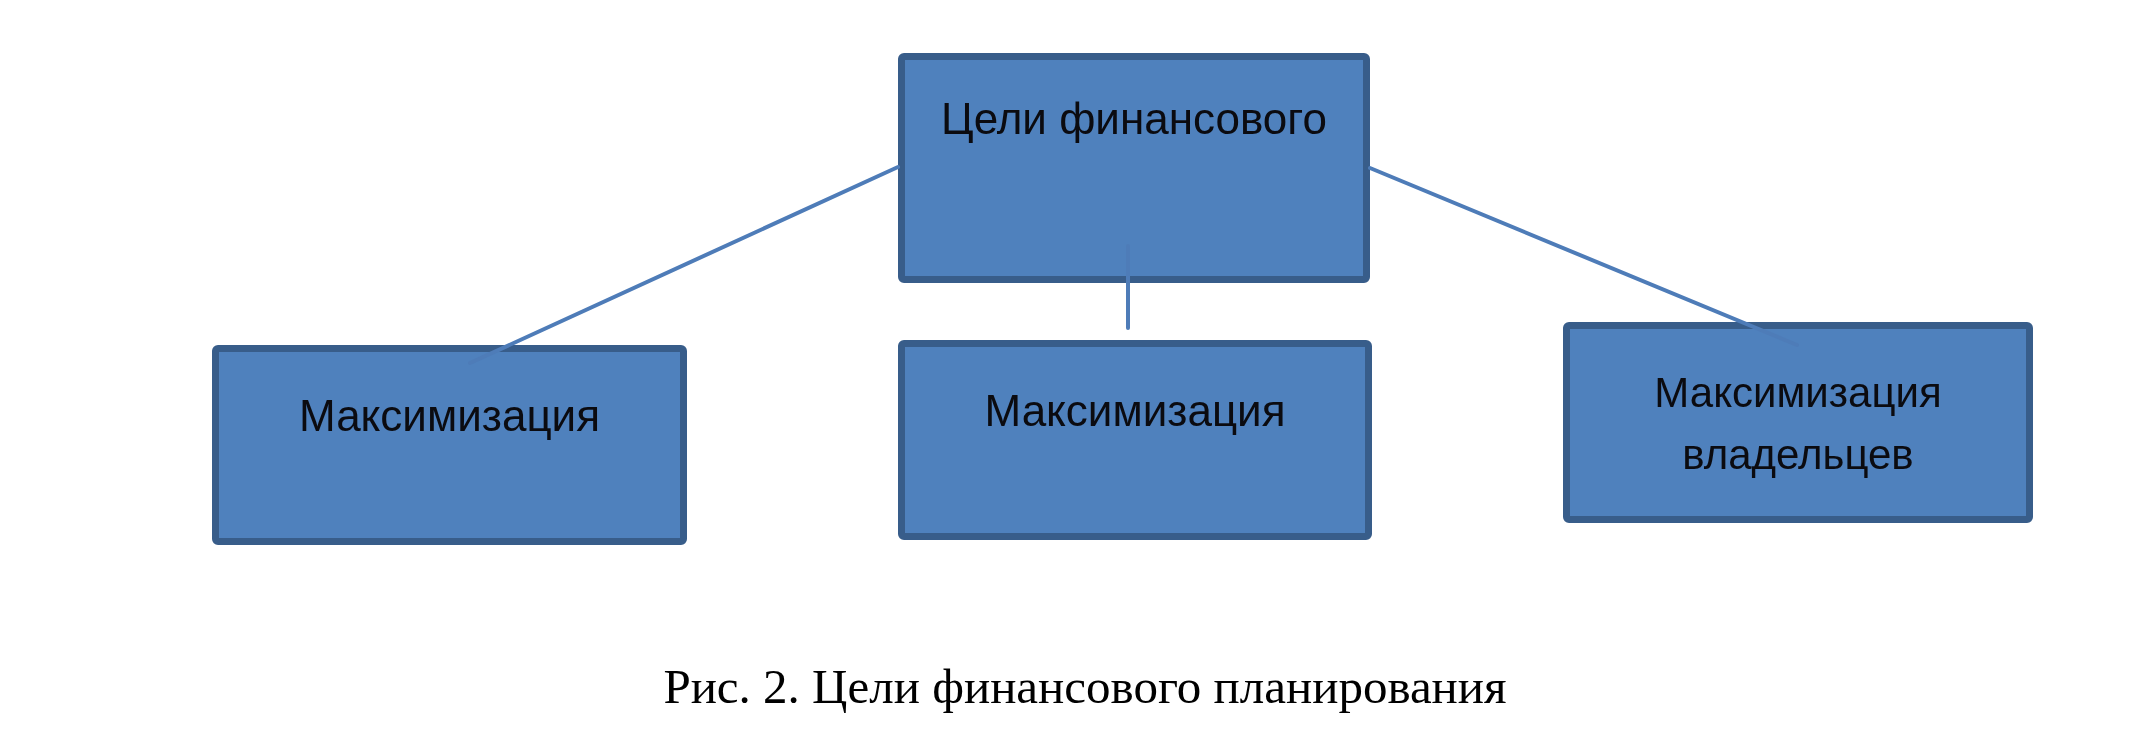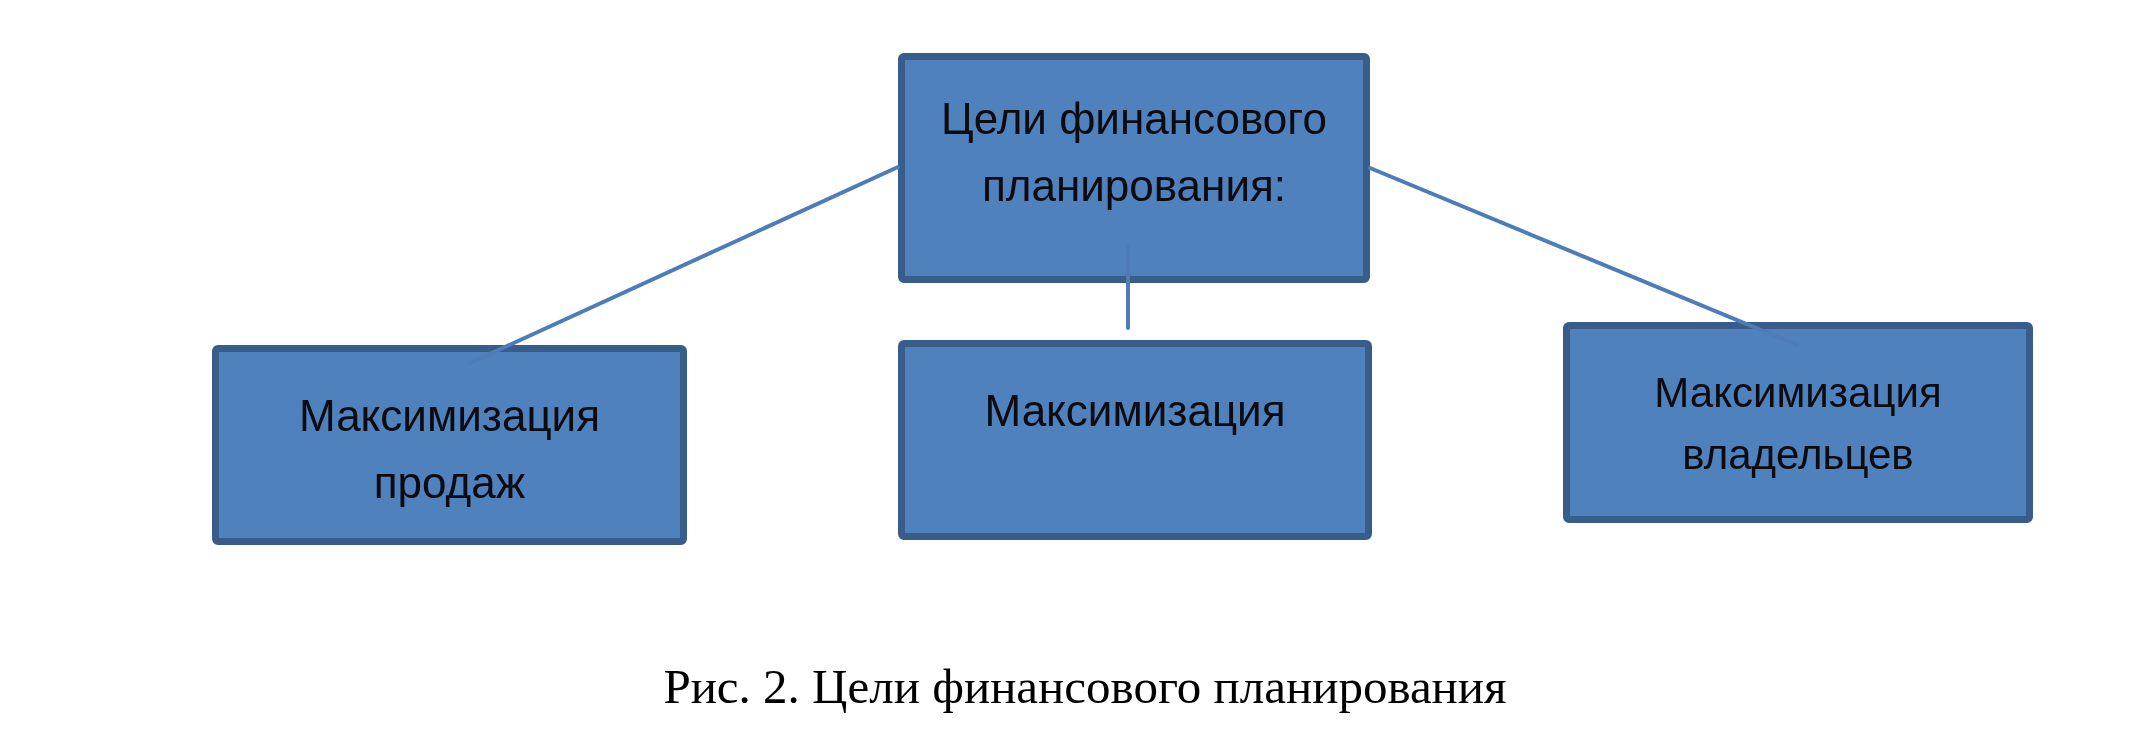--- a/index.html
+++ b/index.html
@@ -42,26 +42,24 @@
     font-size:49px;color:var(--caption-text);
   }
 </style>
 </head>
 <body>
 
 <div class="canvas">
 
   <div class="node node-root">
     <div class="line">Цели финансового</div>
-    <div class="line">планирования:</div>
   </div>
 
   <div class="node node-sales">
     <div class="line">Максимизация</div>
-    <div class="line">продаж</div>
   </div>
 
   <div class="node node-profit">
     <div class="line">Максимизация</div>
   </div>
 
   <div class="node node-ownership">
     <div class="line">Максимизация</div>
     <div class="line">владельцев</div>
   </div>

